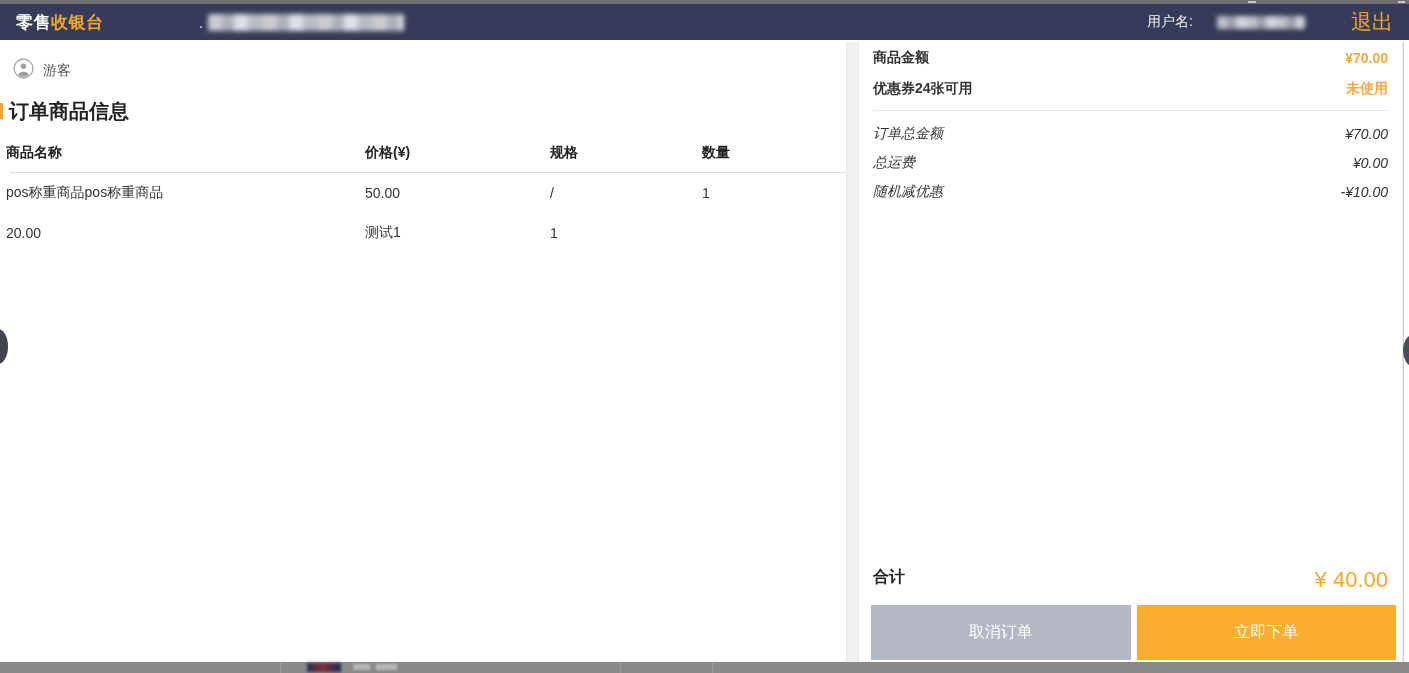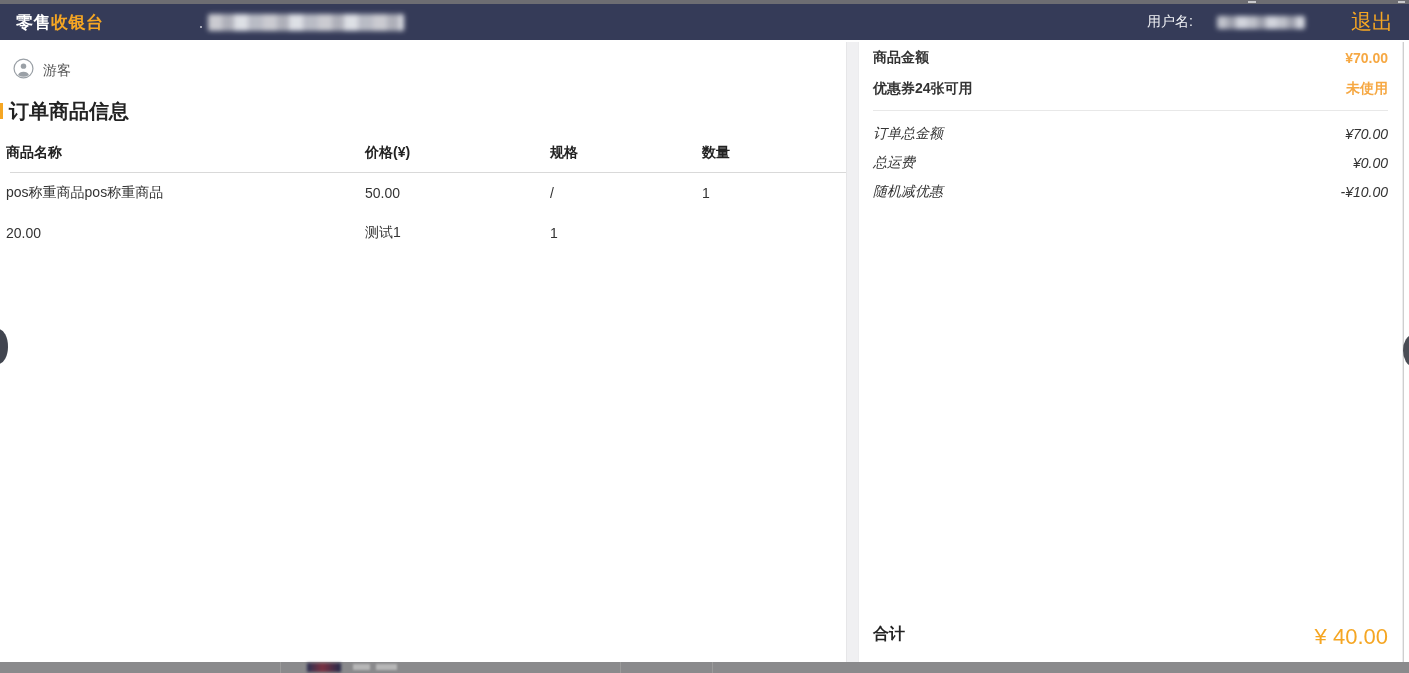--- a/index.html
+++ b/index.html
@@ -196,20 +196,24 @@
       <span class="sum-value">-¥10.00</span>
     </div>
 
     <div class="spacer"></div>
 
     <div class="total-row">
       <span class="total-label">合计</span>
       <span class="total-value">¥ 40.00</span>
     </div>
 
+    <div class="buttons-row">
+      <button class="btn btn-cancel">取消订单</button>
+      <button class="btn btn-submit">立即下单</button>
+    </div>
   </div>
 
   <div class="right-sliver"></div>
 </div>
 
 <div class="notch notch-left"></div>
 <div class="notch notch-right"></div>
 
 <div class="taskbar">
   <div class="tb-line" style="left:280px"></div>

